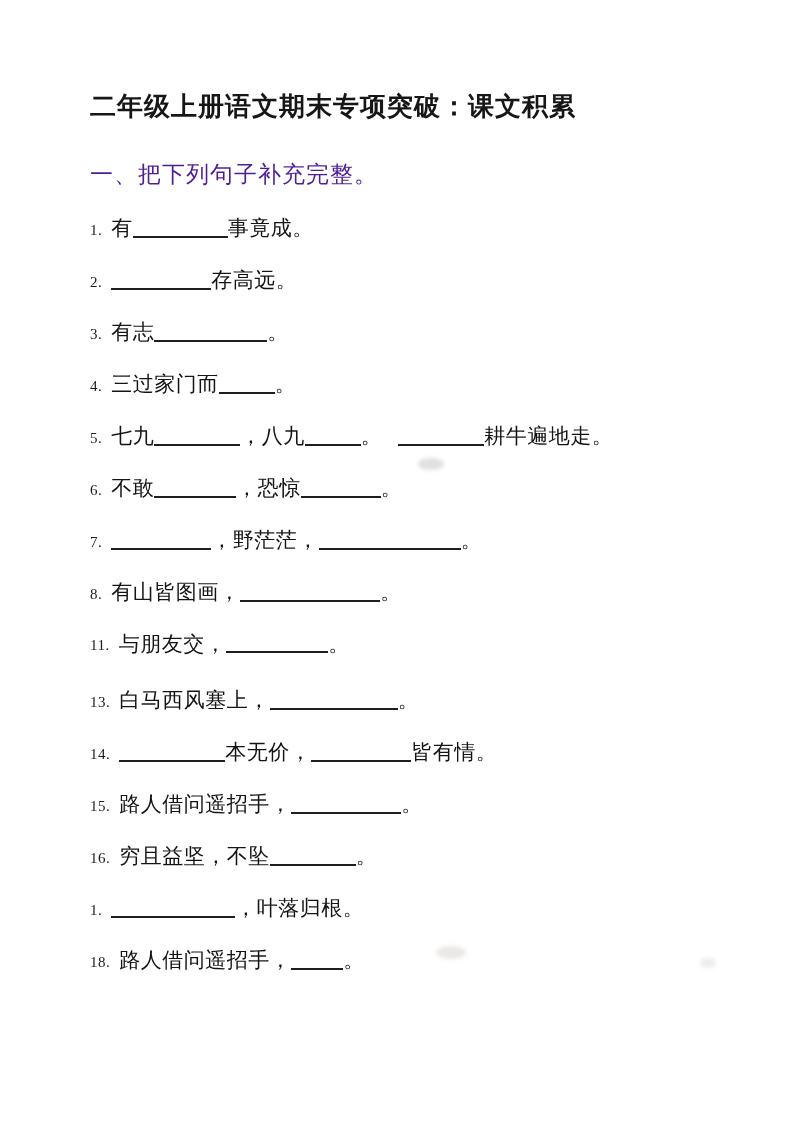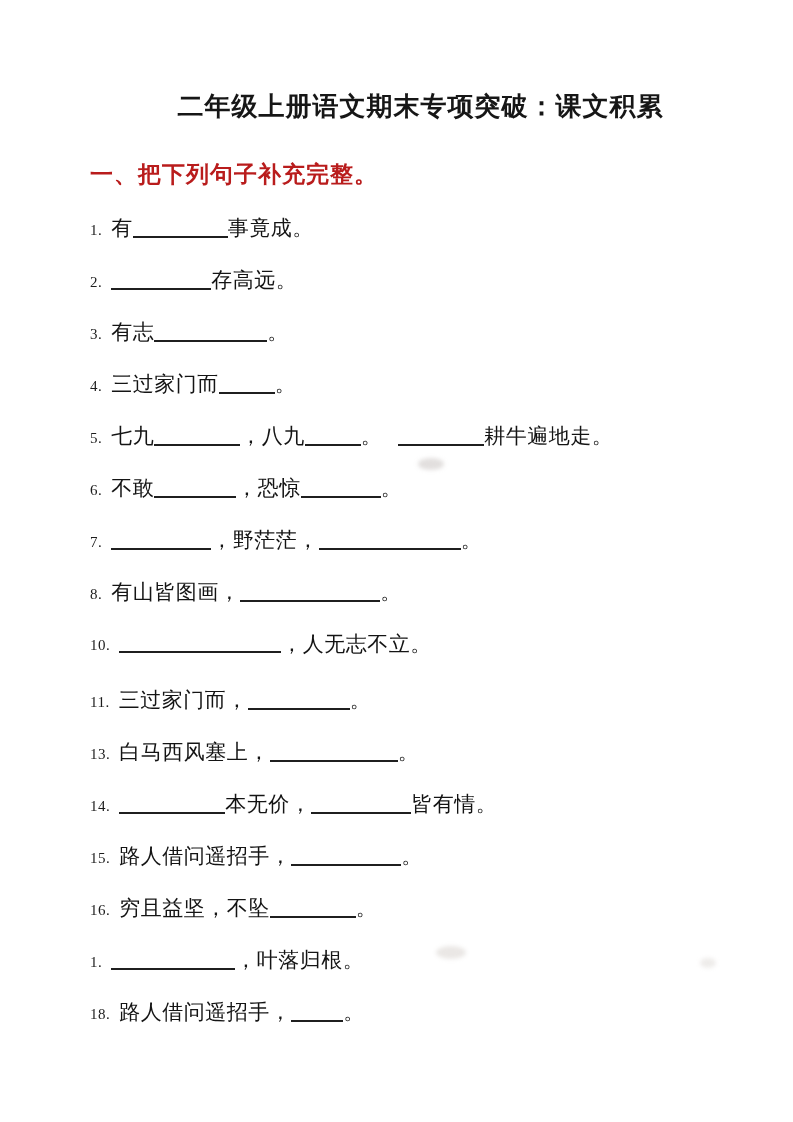--- a/index.html
+++ b/index.html
@@ -15,32 +15,31 @@
   .page {
     position: relative;
     padding: 88px 42px 0 90px;
     box-sizing: border-box;
     width: 793px;
     height: 1122px;
   }
   .title {
     font-size: 26px;
     font-weight: 700;
-    text-align: center;
     letter-spacing: 1px;
     line-height: 36px;
     color: #161616;
   }
   .section-heading {
     margin-top: 35px;
     font-size: 23px;
-    font-weight: 700;
+    font-weight: 400;
     letter-spacing: 1px;
     line-height: 30px;
-    color: #b91c1c;
+    color: #4c1d95;
   }
   .items { margin-top: 20px; }
   .item {
     margin-top: 21px;
     font-size: 21px;
     line-height: 28px;
     white-space: nowrap;
     font-weight: 500;
     letter-spacing: 0.5px;
   }
@@ -86,22 +85,21 @@
 
   <div class="items">
       <div class="item"><span class="num">1.</span><span class="txt">有</span><span class="blank" style="width: 95px;"></span><span class="txt">事竟成。</span></div>
       <div class="item"><span class="num">2.</span><span class="blank" style="width: 100px;"></span><span class="txt">存高远。</span></div>
       <div class="item"><span class="num">3.</span><span class="txt">有志</span><span class="blank" style="width: 113px;"></span><span class="txt">。</span></div>
       <div class="item"><span class="num">4.</span><span class="txt">三过家门而</span><span class="blank" style="width: 56px;"></span><span class="txt">。</span></div>
       <div class="item"><span class="num">5.</span><span class="txt">七九</span><span class="blank" style="width: 86px;"></span><span class="txt">，八九</span><span class="blank" style="width: 56px;"></span><span class="txt">。</span><span class="spacer" style="width: 16px;"></span><span class="blank" style="width: 86px;"></span><span class="txt">耕牛遍地走。</span></div>
       <div class="item"><span class="num">6.</span><span class="txt">不敢</span><span class="blank" style="width: 82px;"></span><span class="txt">，恐惊</span><span class="blank" style="width: 80px;"></span><span class="txt">。</span></div>
       <div class="item"><span class="num">7.</span><span class="blank" style="width: 100px;"></span><span class="txt">，野茫茫，</span><span class="blank" style="width: 142px;"></span><span class="txt">。</span></div>
       <div class="item"><span class="num">8.</span><span class="txt">有山皆图画，</span><span class="blank" style="width: 140px;"></span><span class="txt">。</span></div>
-      <div class="item"><span class="num">10.</span><span class="blank" style="width: 162px;"></span><span class="txt">，人无志不立。</span></div>
-      <div class="item"><span class="num">11.</span><span class="txt">三过家门而，</span><span class="blank" style="width: 102px;"></span><span class="txt">。</span></div>
+      <div class="item"><span class="num">11.</span><span class="txt">与朋友交，</span><span class="blank" style="width: 102px;"></span><span class="txt">。</span></div>
       <div class="item"><span class="num">13.</span><span class="txt">白马西风塞上，</span><span class="blank" style="width: 128px;"></span><span class="txt">。</span></div>
       <div class="item"><span class="num">14.</span><span class="blank" style="width: 106px;"></span><span class="txt">本无价，</span><span class="blank" style="width: 100px;"></span><span class="txt">皆有情。</span></div>
       <div class="item"><span class="num">15.</span><span class="txt">路人借问遥招手，</span><span class="blank" style="width: 110px;"></span><span class="txt">。</span></div>
       <div class="item"><span class="num">16.</span><span class="txt">穷且益坚，不坠</span><span class="blank" style="width: 86px;"></span><span class="txt">。</span></div>
       <div class="item"><span class="num">1.</span><span class="blank" style="width: 124px;"></span><span class="txt">，叶落归根。</span></div>
       <div class="item"><span class="num">18.</span><span class="txt">路人借问遥招手，</span><span class="blank" style="width: 52px;"></span><span class="txt">。</span></div>
     </div>
 
   <div class="smudge smudge-1"></div>
   <div class="smudge smudge-2"></div>

